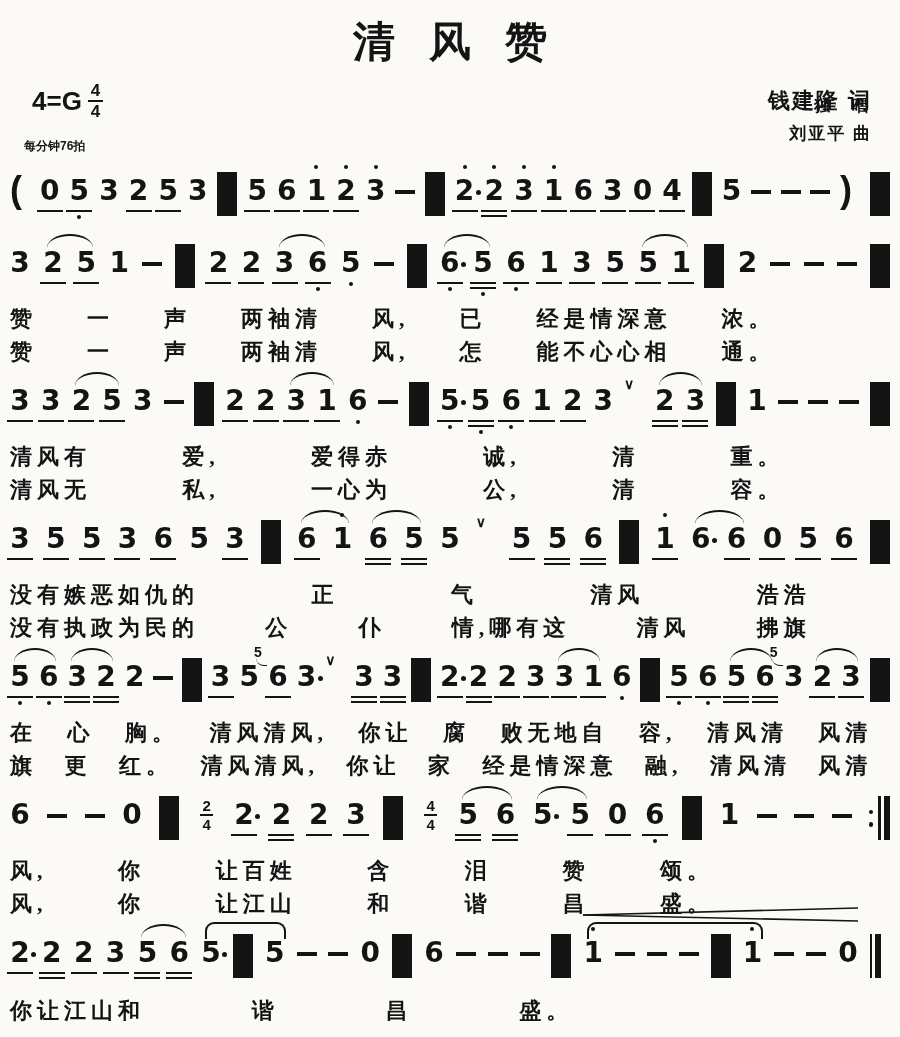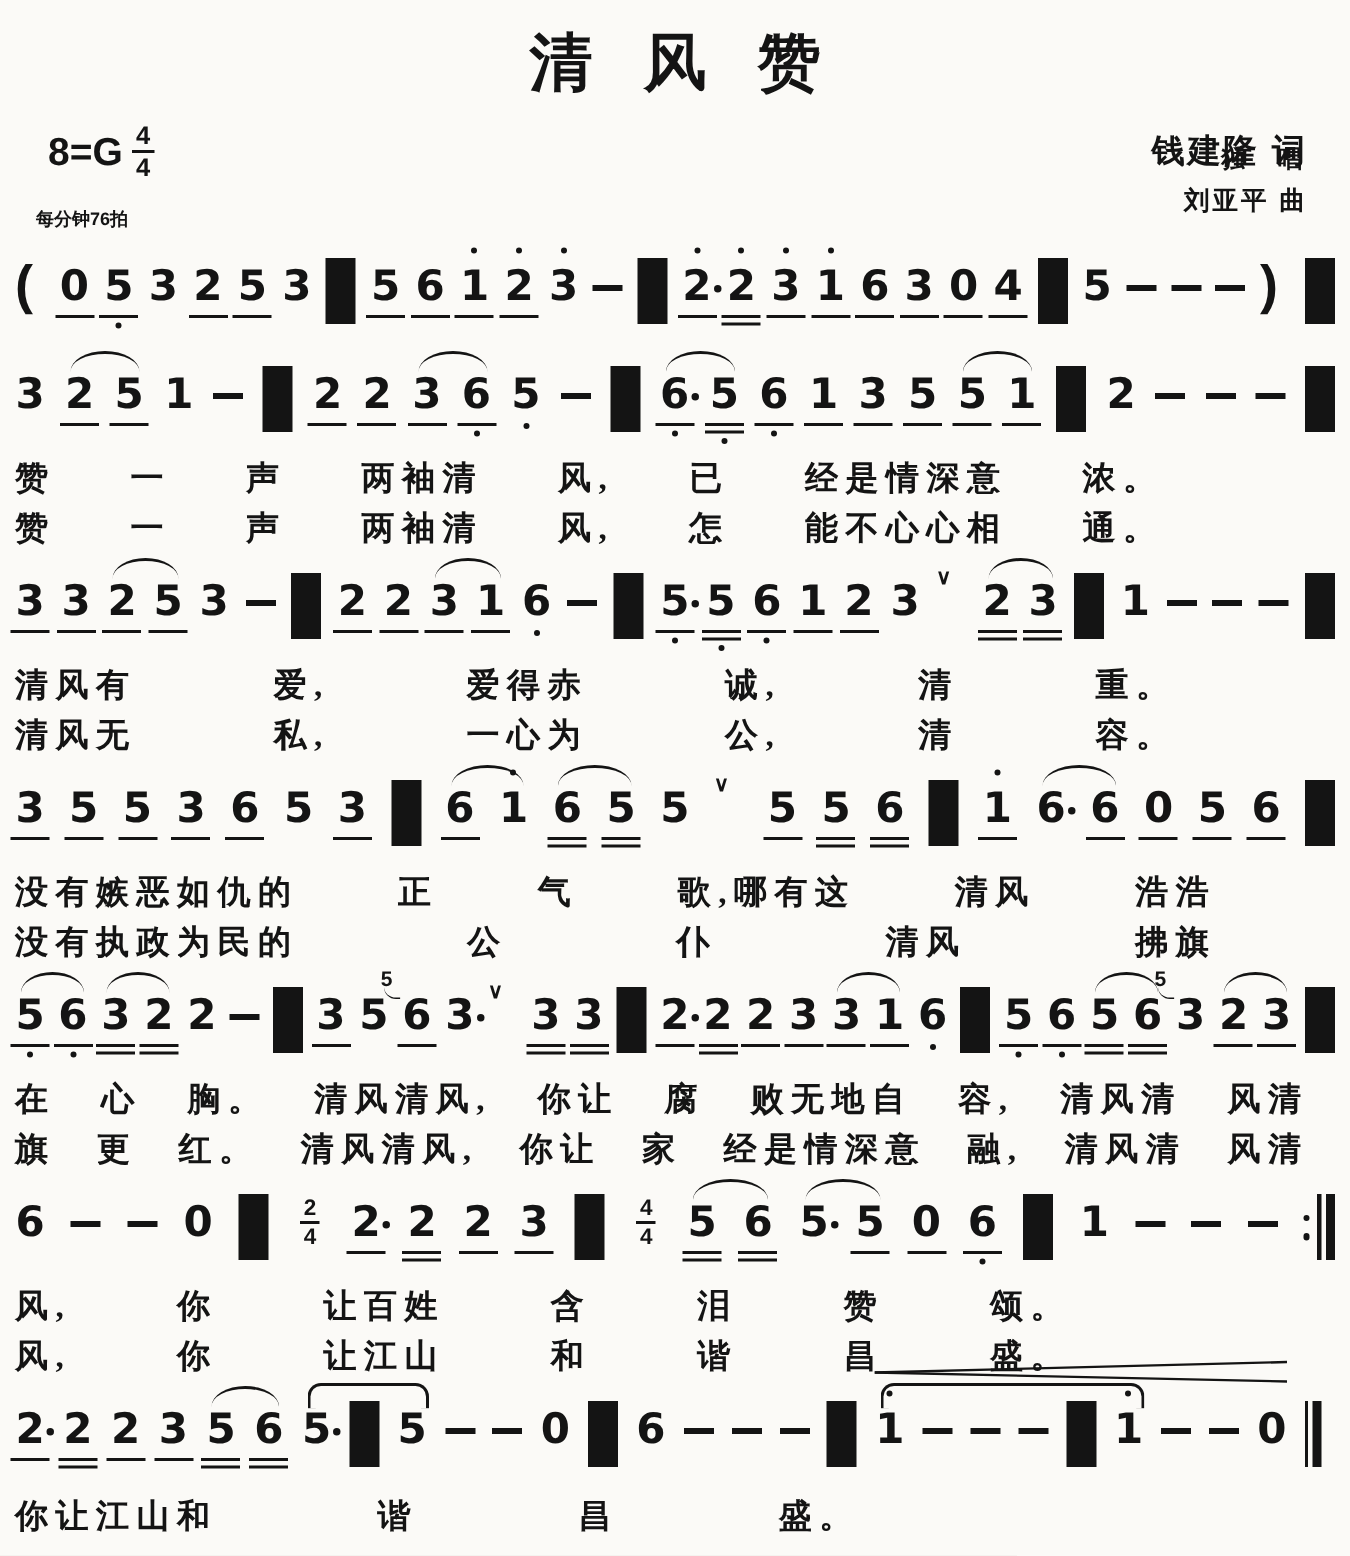--- a/index.html
+++ b/index.html
@@ -47,21 +47,21 @@
   .lyr{display:flex;justify-content:space-between;height:33px;line-height:30px;font-size:22px;font-weight:700;font-family:"Liberation Serif",serif;}
   .seg{letter-spacing:5px;white-space:nowrap;}
 </style>
 </head>
 <body>
 
 <div id="sheet">
   <div class="hdr">
     <div class="title">清风赞</div>
     <div class="keysig">
-      <span>8=G</span>
+      <span>4=G</span>
       <span class="frac">
         <span class="fn">4</span>
         <span class="fb"></span>
         <span class="fn">4</span>
       </span>
     </div>
     <div class="subtitle">独唱</div>
     <div class="credit1">钱建隆 词</div>
     <div class="credit2">刘亚平 曲</div>
     <div class="tempo">每分钟76拍</div>
@@ -486,28 +486,28 @@
           </div>
           <div class="tok bar"></div>
           <div class="arc" style="left: 291px; width: 48px;"></div>
           <div class="arc" style="left: 362px; width: 49px;"></div>
           <div class="arc" style="left: 685px; width: 49px;"></div>
         </div>
         <div class="lyr" style="padding-right: 9%;">
           <div class="seg">没有嫉恶如仇的</div>
           <div class="seg">正</div>
           <div class="seg">气</div>
-          <div class="seg">歌,哪有这</div>
           <div class="seg">清风</div>
           <div class="seg">浩浩</div>
         </div>
         <div class="lyr" style="padding-right: 9%; text-align: center;">
           <div class="seg">没有执政为民的</div>
           <div class="seg">公</div>
           <div class="seg">仆</div>
+          <div class="seg">情,哪有这</div>
           <div class="seg">清风</div>
           <div class="seg">拂旗</div>
         </div>
       </div>
       <div class="system">
         <div class="notes">
           <div class="tok note">
             <div class="d">5</div>
             <div class="u1"></div>
             <div class="ld" style="top: 55px;"></div>

